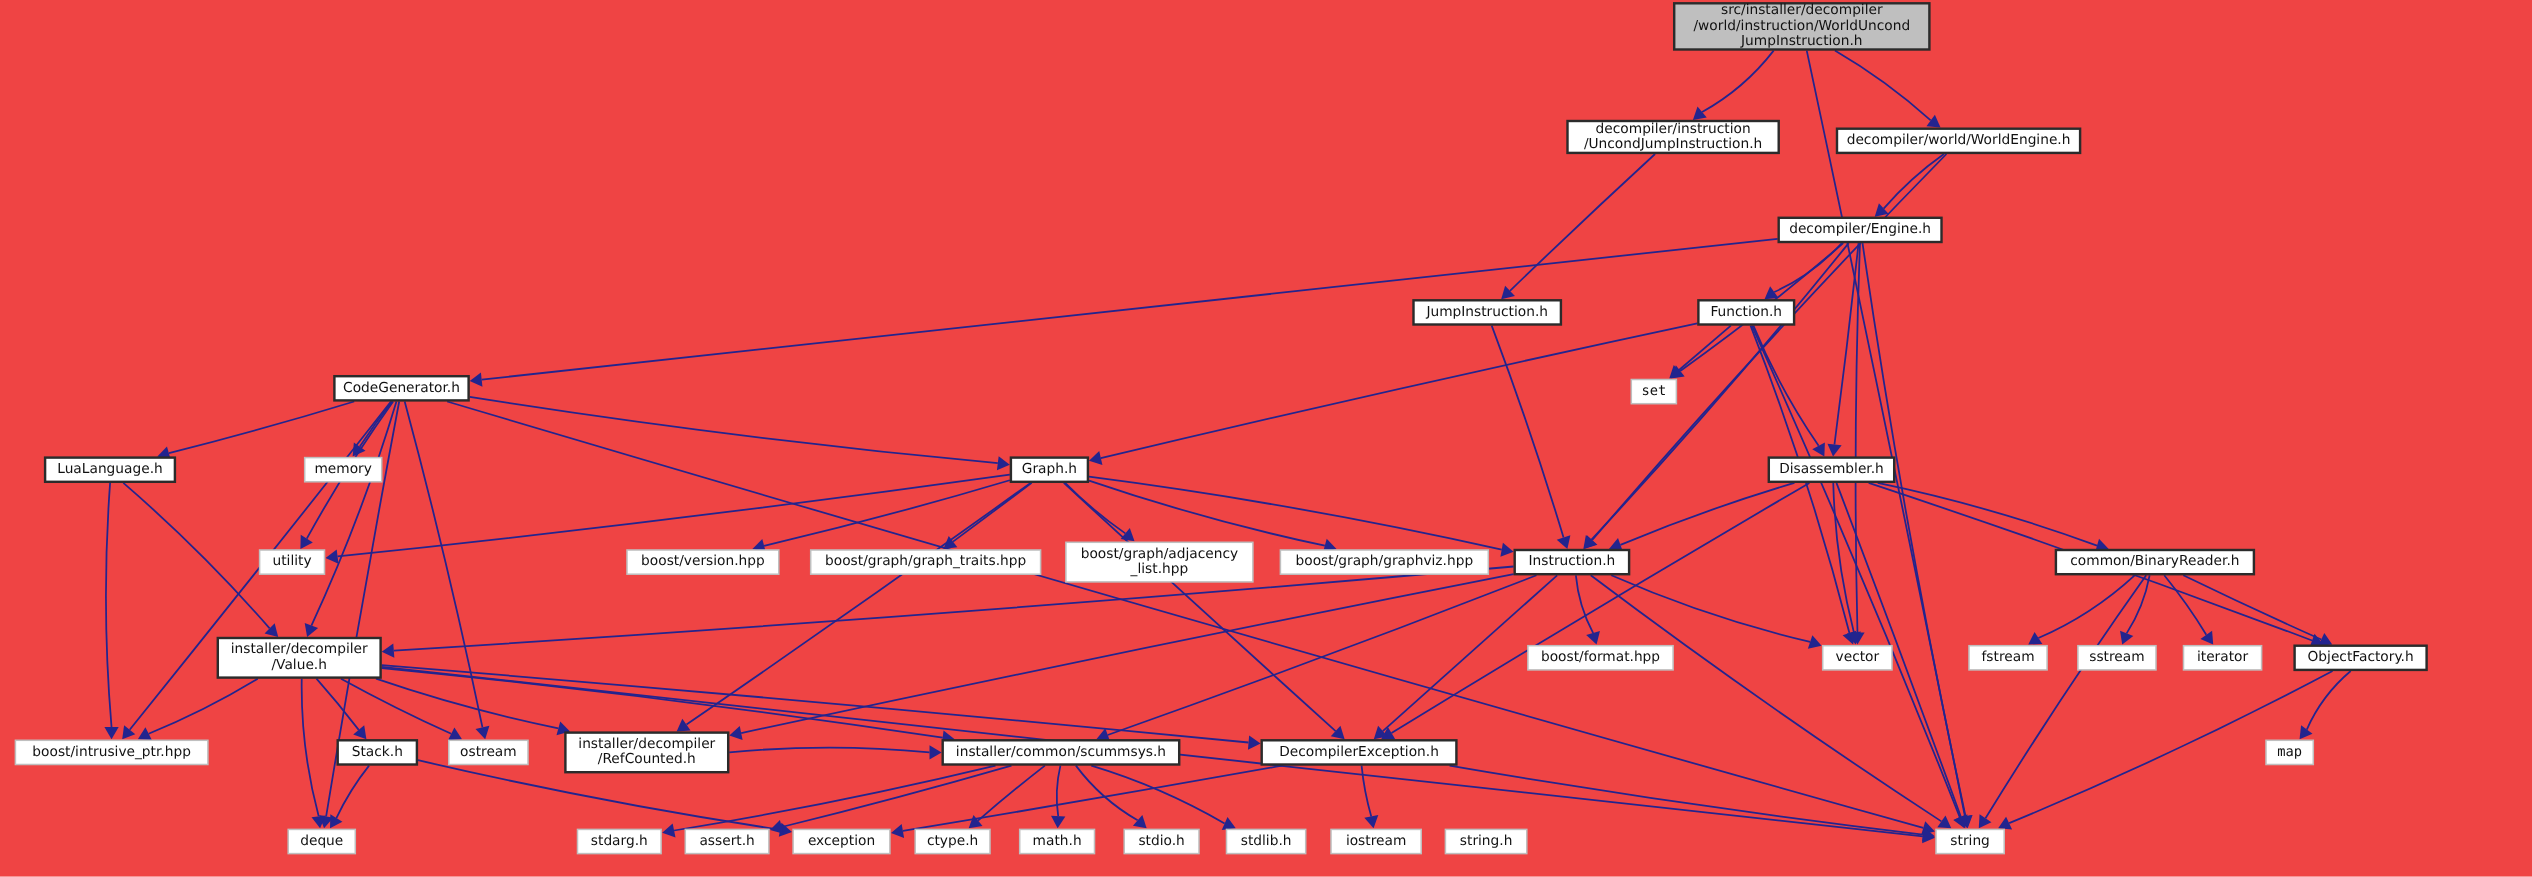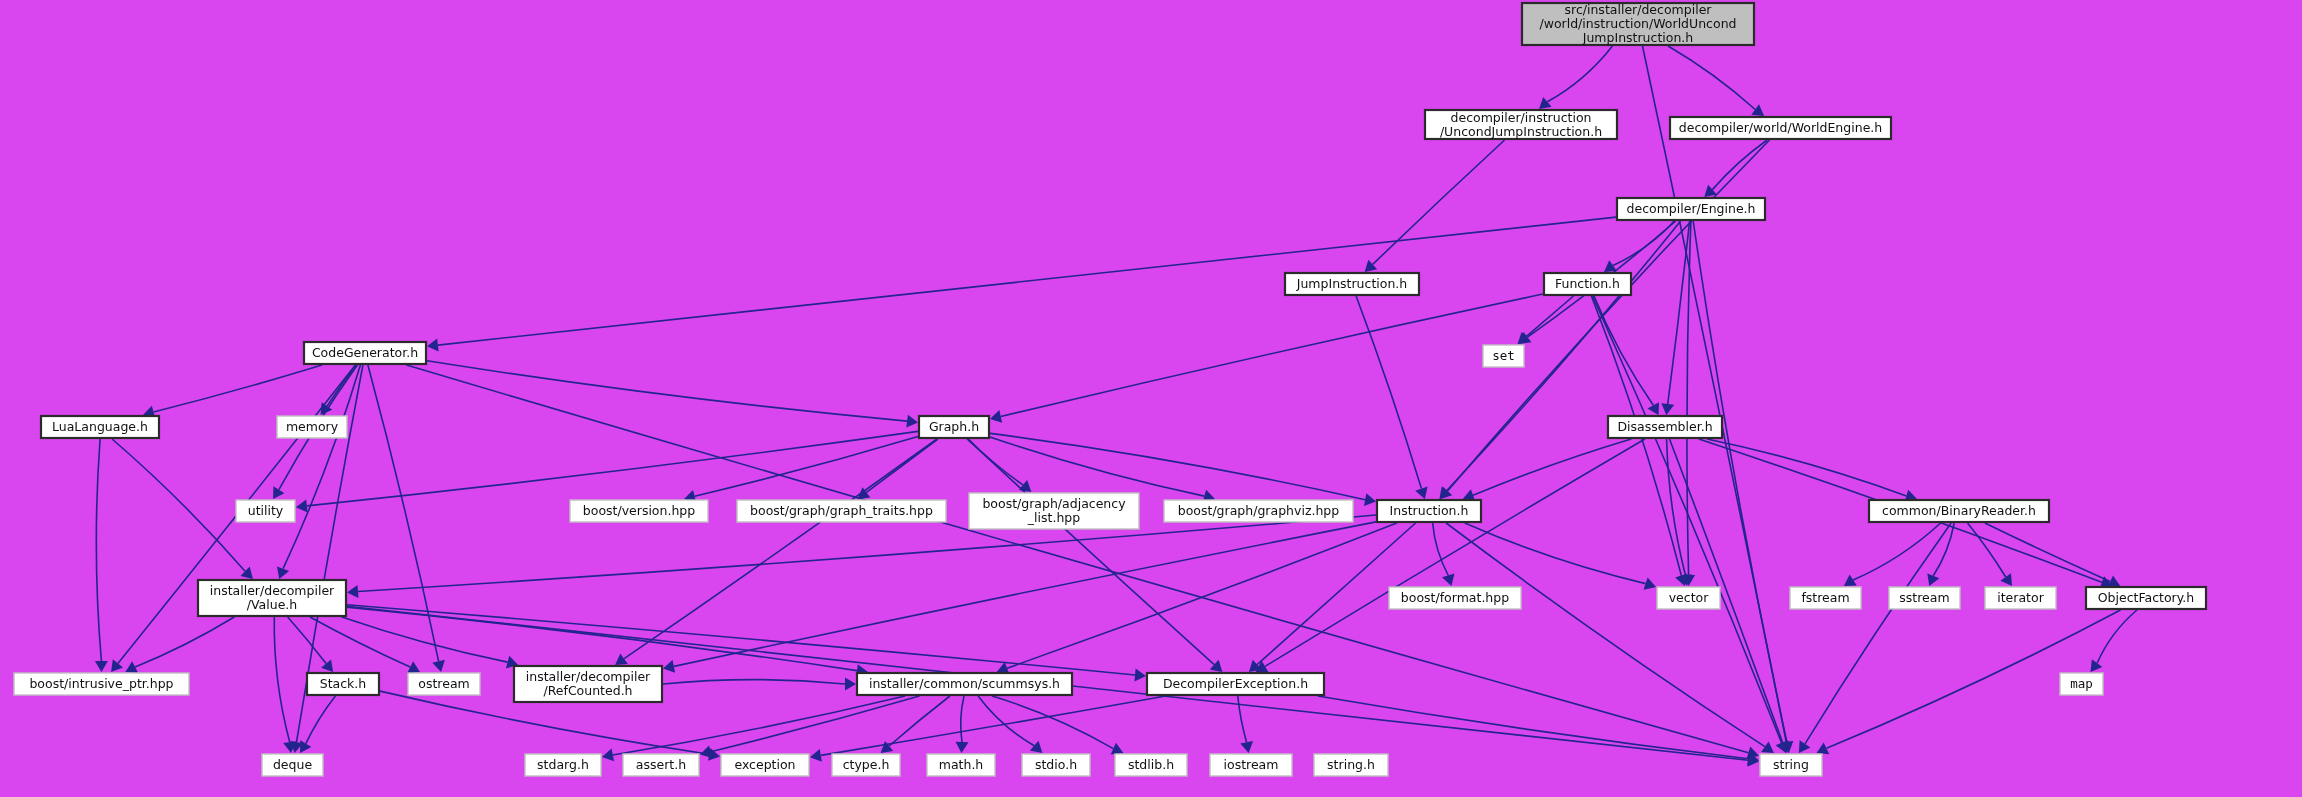--- a/index.html
+++ b/index.html
@@ -1,17 +1,17 @@
 <!DOCTYPE html>
 <html><head>
 <meta charset="utf-8">
 <style>
   html,body{margin:0;padding:0;background:#ffffff;}
   body{font-family:"DejaVu Sans","Liberation Sans",sans-serif;}
-  #graph-root{position:relative;width:2302px;height:797px;background:#d946ef;overflow:hidden;}
+  #graph-root{position:relative;width:2302px;height:797px;background:#ef4444;overflow:hidden;}
   svg.graph-canvas{position:absolute;top:0;left:0;width:2302px;height:797px;display:block;}
   .edge{fill:none;stroke:#23248e;stroke-width:1.6px;}
   .arrow{fill:#23248e;stroke:none;}
   .node rect{fill:#ffffff;}
   .node.internal rect{stroke:#2b2b2b;stroke-width:2.2px;}
   .node.external rect{stroke:#bfbfbf;stroke-width:1.4px;}
   .node.root rect{fill:#bfbfbf;stroke:#2b2b2b;stroke-width:2.2px;}
   .node text{font-family:"DejaVu Sans","Liberation Sans",sans-serif;fill:#111111;
              text-anchor:middle;dominant-baseline:middle;}
   .node.mono text{font-family:"DejaVu Sans Mono","Liberation Mono",monospace;}

